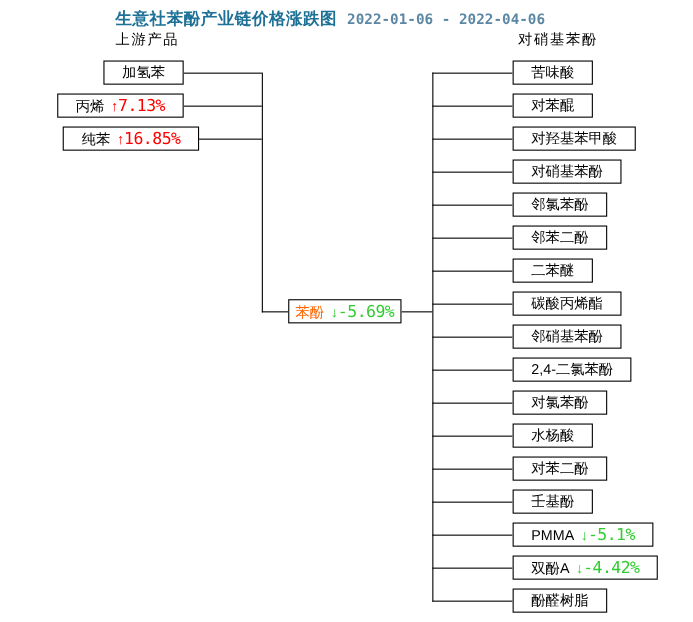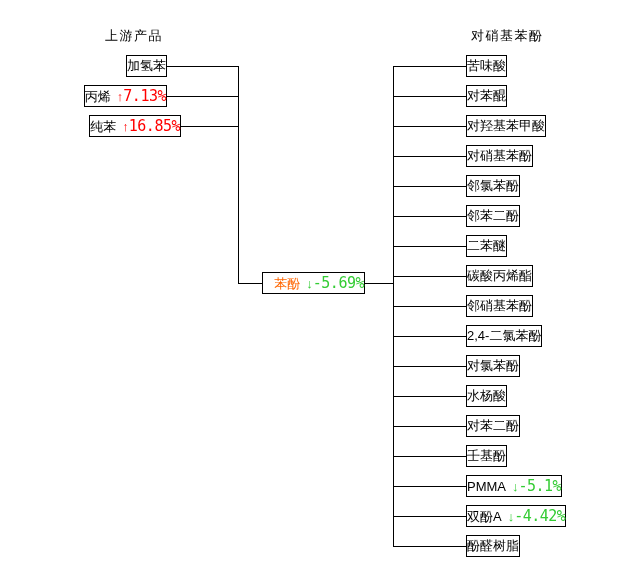--- a/index.html
+++ b/index.html
@@ -5,32 +5,35 @@
   html,body{margin:0;padding:0;background:#fff;}
   body{width:630px;height:565px;position:relative;font-family:"Liberation Sans",sans-serif;overflow:hidden;}
   .canvas{position:absolute;left:0;top:0;width:630px;height:565px;background:#fff;}
   .title{position:absolute;left:105px;top:8px;font-size:15px;font-weight:bold;color:#1d7096;white-space:nowrap;letter-spacing:0.5px;}
   .title-date{font-family:"DejaVu Sans Mono",monospace;font-size:13px;color:#5c87a4;margin-left:9px;letter-spacing:0;}
   .hdr{position:absolute;top:27px;font-size:13px;color:#000;letter-spacing:1.5px;white-space:nowrap;}
   .hdr-up{left:105px;}
   .hdr-down{left:471px;}
   .ln{position:absolute;background:#000;}
   .box{position:absolute;box-sizing:border-box;height:22px;border:1px solid #000;background:#fff;
-       padding:0 0;font-size:13px;line-height:20px;white-space:nowrap;color:#000;}
-  .box.center{text-align:right;padding:0;}
+       padding:0 16px;font-size:13px;line-height:20px;white-space:nowrap;color:#000;}
+  .box.center{text-align:center;padding:0;}
   .center .nm{color:#ff6600;}
   .arr{margin-left:6px;}
   .num{font-family:"DejaVu Sans Mono",monospace;font-size:15px;letter-spacing:-0.5px;}
   .up{color:#ff0000;}
   .down{color:#33cc33;}
 </style>
 </head>
 <body>
 
 <div class="canvas">
+  <div class="title">
+    <span class="title-cn">生意社苯酚产业链价格涨跌图</span><span class="title-date">2022-01-06 - 2022-04-06</span>
+  </div>
   <div class="hdr hdr-up">上游产品</div>
   <div class="hdr hdr-down">对硝基苯酚</div>
   <div id="lines">
       <div class="ln" style="left: 167px; top: 66px; width: 71px; height: 1px;"></div>
       <div class="ln" style="left: 167px; top: 96px; width: 71px; height: 1px;"></div>
       <div class="ln" style="left: 167px; top: 126px; width: 71px; height: 1px;"></div>
       <div class="ln" style="left: 238px; top: 66px; width: 1px; height: 218px;"></div>
       <div class="ln" style="left: 238px; top: 283px; width: 24px; height: 1px;"></div>
       <div class="ln" style="left: 365px; top: 283px; width: 28px; height: 1px;"></div>
       <div class="ln" style="left: 393px; top: 66px; width: 1px; height: 481px;"></div>

